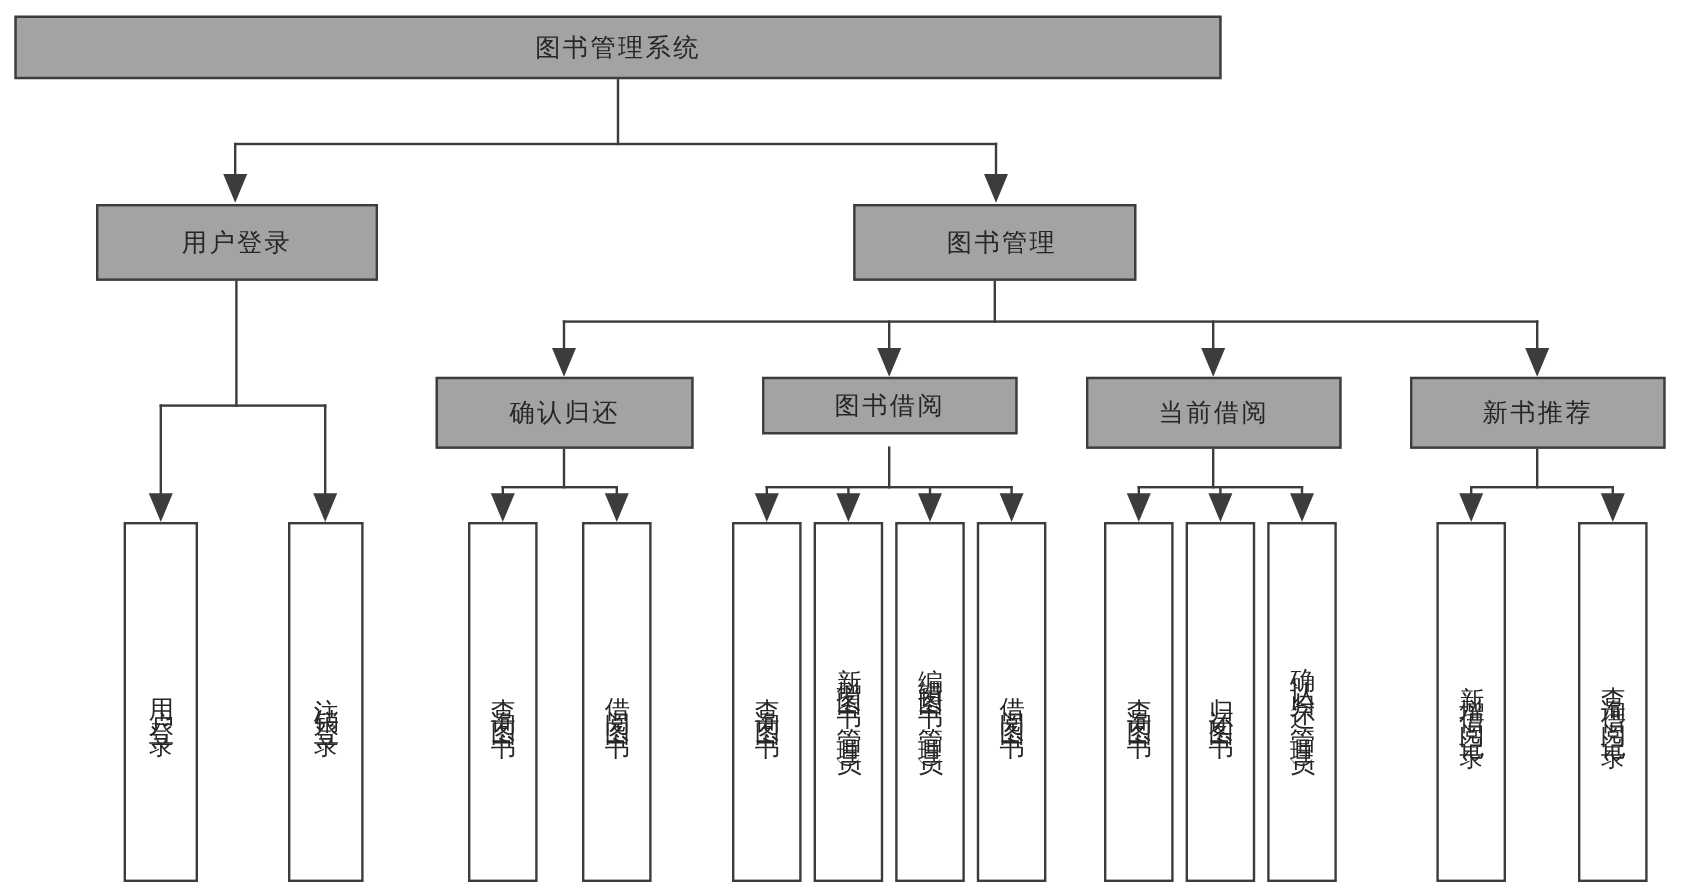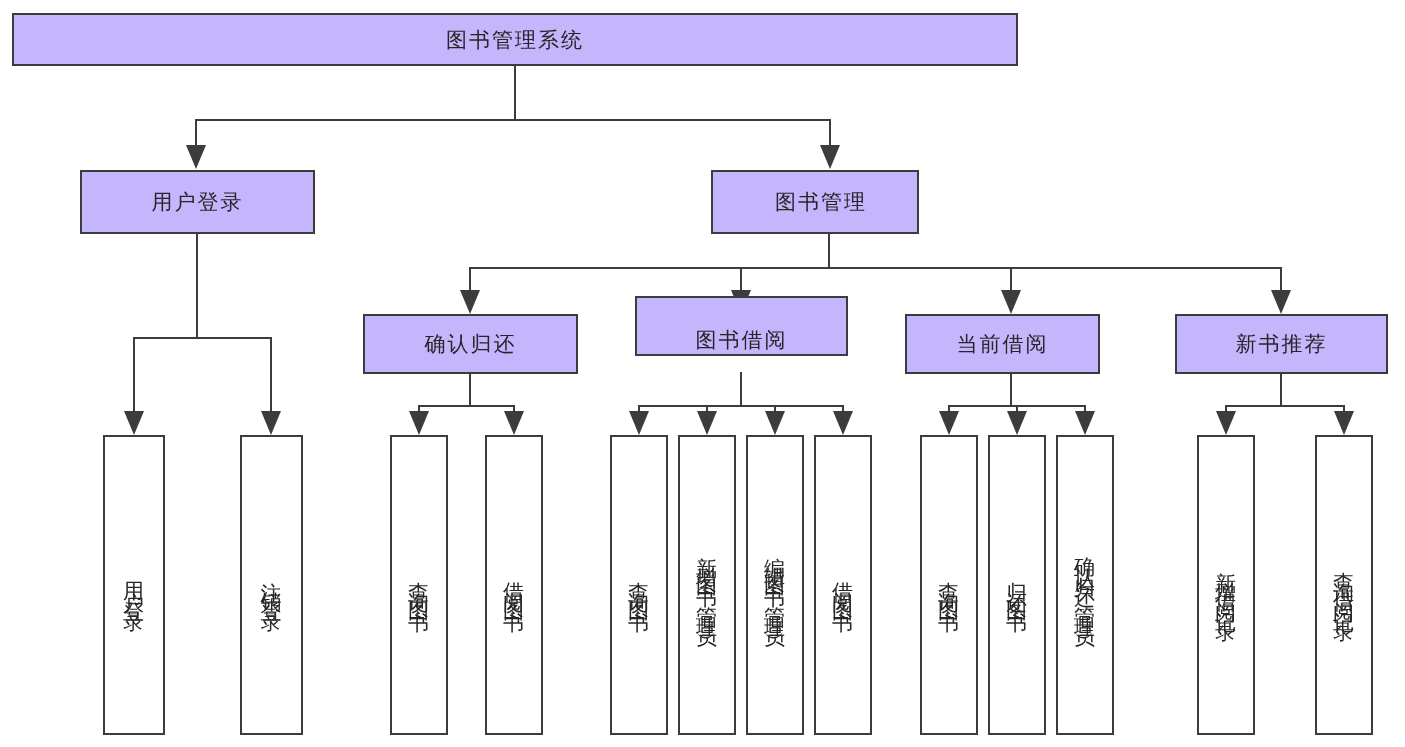--- a/index.html
+++ b/index.html
@@ -7,21 +7,21 @@
     --border:#3c3c3c;
     --text:#262626;
     --bg:#ffffff;
   }
   *{margin:0;padding:0;box-sizing:border-box;}
   body{background:#fff;font-family:"Liberation Sans","DejaVu Sans",sans-serif;}
   .canvas{position:relative;width:1405px;height:747px;background:var(--bg);overflow:hidden;}
 
   
   .node{
-    position:absolute;border:2px solid var(--border);background:#c4b5fd;
+    position:absolute;border:2px solid var(--border);background:#a3a3a3;
     display:flex;align-items:center;justify-content:center;
     font-size:21px;color:var(--text);letter-spacing:2px;z-index:2;
   }
   .vnode{
     position:absolute;top:435px;height:300px;border:2px solid var(--border);
     background:#fff;display:flex;align-items:center;justify-content:center;
     font-size:21px;color:var(--text);z-index:2;
   }
   .vnode span{
     writing-mode:vertical-rl;text-orientation:mixed;letter-spacing:10px;
@@ -46,31 +46,31 @@
 
 <div class="canvas">
 
   <div class="node" style="left:12px;top:13px;width:1006px;height:53px;">
     <span>图书管理系统</span>
   </div>
 
   <div class="node" style="left:80px;top:170px;width:235px;height:64px;">
     <span>用户登录</span>
   </div>
-  <div class="node" style="left:711px;top:170px;width:208px;height:64px;padding-left:12px;">
+  <div class="node" style="left:711px;top:170px;width:236px;height:64px;padding-left:12px;">
     <span>图书管理</span>
   </div>
 
   <div class="node" style="left:363px;top:314px;width:215px;height:60px;">
     <span>确认归还</span>
   </div>
-  <div class="node" style="left:635px;top:296px;width:213px;height:60px;align-items:flex-end;">
+  <div class="node" style="left:635px;top:314px;width:213px;height:48px;">
     <span>图书借阅</span>
   </div>
-  <div class="node" style="left:905px;top:314px;width:195px;height:60px;">
+  <div class="node" style="left:905px;top:314px;width:213px;height:60px;">
     <span>当前借阅</span>
   </div>
   <div class="node" style="left:1175px;top:314px;width:213px;height:60px;">
     <span>新书推荐</span>
   </div>
 
   <div class="vnode" style="left:103px;width:62px;">
     <span>用户登录</span>
   </div>
   <div class="vnode" style="left:240px;width:63px;">

